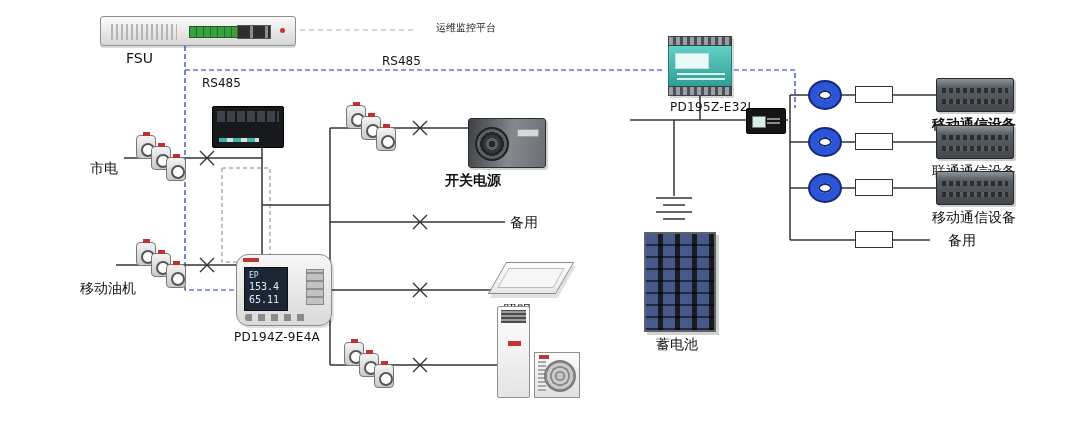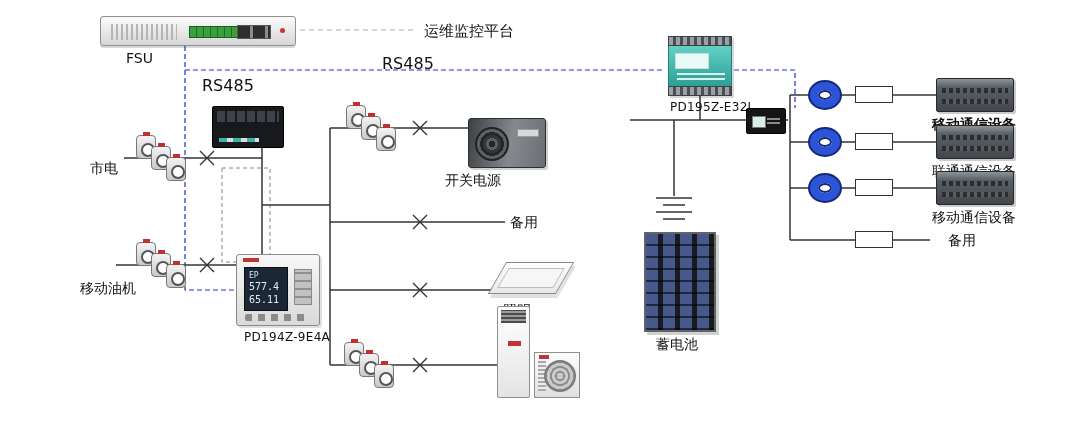--- a/index.html
+++ b/index.html
@@ -4,21 +4,21 @@
 <style>
   * { margin:0; padding:0; box-sizing:border-box; }
   html,body { background:#fff; }
   #canvas {
     position:relative; width:1080px; height:430px; background:#fff;
     font-family:"DejaVu Sans","Liberation Sans",sans-serif; color:#111; overflow:hidden;
   }
   .abs { position:absolute; }
   svg.wires { position:absolute; left:0; top:0; }
   .lbl { position:absolute; font-size:14px; color:#111; white-space:nowrap; line-height:1.2; }
-  .lbl.small { font-size:16px; }
+  .lbl.small { font-size:12px; }
   .lbl.code { font-size:12px; letter-spacing:0.3px; }
 
   
   .fsu { left:100px; top:16px; width:196px; height:30px;
     background:linear-gradient(180deg,#fbfbfb,#d6d6d6); border:1px solid #8f8f8f; border-radius:3px;
     box-shadow:0 2px 0 rgba(0,0,0,0.15); }
   .fsu-vents { position:absolute; left:10px; top:7px; width:66px; height:16px;
     background:repeating-linear-gradient(90deg,#b5b5b5 0 2px,transparent 2px 5px); }
   .fsu-tblock { position:absolute; left:88px; top:9px; width:56px; height:12px;
     background:repeating-linear-gradient(90deg,#39a03c 0 6px,#1f6f22 6px 7px); border:1px solid #1c5e1f; }
@@ -34,22 +34,22 @@
   .ct::after { content:""; position:absolute; left:6px; top:-4px; width:7px; height:4px; background:#c03030; }
 
   
   .din { left:212px; top:106px; width:72px; height:42px; background:#17191c; border:1px solid #000; border-radius:2px; }
   .din::before { content:""; position:absolute; left:4px; top:4px; right:4px; height:11px;
     background:repeating-linear-gradient(90deg,#3c4248 0 8px,#16181b 8px 10px); }
   .din::after { content:""; position:absolute; left:6px; bottom:5px; width:40px; height:4px;
     background:repeating-linear-gradient(90deg,#3ab5aa 0 8px,#dddddd 8px 14px); }
 
   
-  .meter { left:236px; top:254px; width:84px; height:72px;
-    background:linear-gradient(180deg,#f7f7f7,#d9d9d9); border:1px solid #8a8a8a; border-radius:3px;
+  .meter { left:236px; top:254px; width:96px; height:72px;
+    background:linear-gradient(180deg,#f7f7f7,#d9d9d9); border:1px solid #8a8a8a; border-radius:12px;
     box-shadow:2px 2px 0 rgba(0,0,0,0.12); }
   .meter-brandmark { position:absolute; left:6px; top:3px; width:16px; height:4px; background:#c23333; }
   .meter-screen { position:absolute; left:7px; top:12px; width:44px; height:44px;
     background:#1d2633; border:1px solid #0b0f16; padding:3px 4px; }
   .mline { font-family:"DejaVu Sans Mono","Liberation Mono",monospace; color:#bfe2ff; font-size:8px; line-height:1.25; }
   .mline.big { font-size:10px; color:#d7efff; }
   .meter-sidebtns { position:absolute; right:7px; top:14px; width:18px; height:36px;
     background:repeating-linear-gradient(0deg,#c2c2c2 0 6px,#8f8f8f 6px 8px); border:1px solid #888; }
   .meter-btnrow { position:absolute; left:8px; bottom:4px; width:62px; height:7px;
     background:repeating-linear-gradient(90deg,#8a8a8a 0 7px,transparent 7px 13px); border-radius:2px; }
@@ -185,58 +185,58 @@
     </g>
   </svg>
 
   <div class="abs fsu">
     <div class="fsu-vents"></div>
     <div class="fsu-tblock"></div>
     <div class="fsu-ports"></div>
     <div class="fsu-led"></div>
   </div>
   <div class="lbl" style="left:126px;top:50px;">FSU</div>
-  <div class="lbl" style="left:424px;top:22px;font-size:15px;">运维监控平台</div>
+  <div class="lbl" style="left:436px;top:22px;font-size:10px;">运维监控平台</div>
   <div class="lbl small" style="left:202px;top:76px;">RS485</div>
   <div class="lbl small" style="left:382px;top:54px;">RS485</div>
 
   <div class="abs ct" style="left:136px;top:135px;"></div>
   <div class="abs ct" style="left:151px;top:146px;"></div>
   <div class="abs ct" style="left:166px;top:157px;"></div>
   <div class="lbl" style="left:90px;top:160px;">市电</div>
 
   <div class="abs ct" style="left:136px;top:242px;"></div>
   <div class="abs ct" style="left:151px;top:253px;"></div>
   <div class="abs ct" style="left:166px;top:264px;"></div>
   <div class="lbl" style="left:80px;top:280px;">移动油机</div>
 
   <div class="abs din"></div>
 
   <div class="abs meter">
     <div class="meter-brandmark"></div>
     <div class="meter-screen">
       <div class="mline">EP</div>
-      <div class="mline big">577.4</div>
+      <div class="mline big">153.4</div>
       <div class="mline big">65.11</div>
     </div>
     <div class="meter-sidebtns"></div>
     <div class="meter-btnrow"></div>
   </div>
-  <div class="lbl code" style="left:244px;top:330px;">PD194Z-9E4A</div>
+  <div class="lbl code" style="left:234px;top:330px;">PD194Z-9E4A</div>
 
   <div class="abs ct" style="left:346px;top:105px;"></div>
   <div class="abs ct" style="left:361px;top:116px;"></div>
   <div class="abs ct" style="left:376px;top:127px;"></div>
 
 
   <div class="abs psu">
     <div class="psu-fan"></div>
     <div class="psu-tag"></div>
   </div>
-  <div class="lbl" style="left:445px;top:172px;">开关电源</div>
+  <div class="lbl" style="left:445px;top:172px;font-weight:bold;">开关电源</div>
 
   <div class="lbl" style="left:510px;top:214px;">备用</div>
 
   <div class="abs light"></div>
   <div class="lbl" style="left:503px;top:302px;">照明</div>
 
   <div class="abs ct" style="left:344px;top:342px;"></div>
   <div class="abs ct" style="left:359px;top:353px;"></div>
   <div class="abs ct" style="left:374px;top:364px;"></div>
   <div class="abs ac-indoor"></div>

